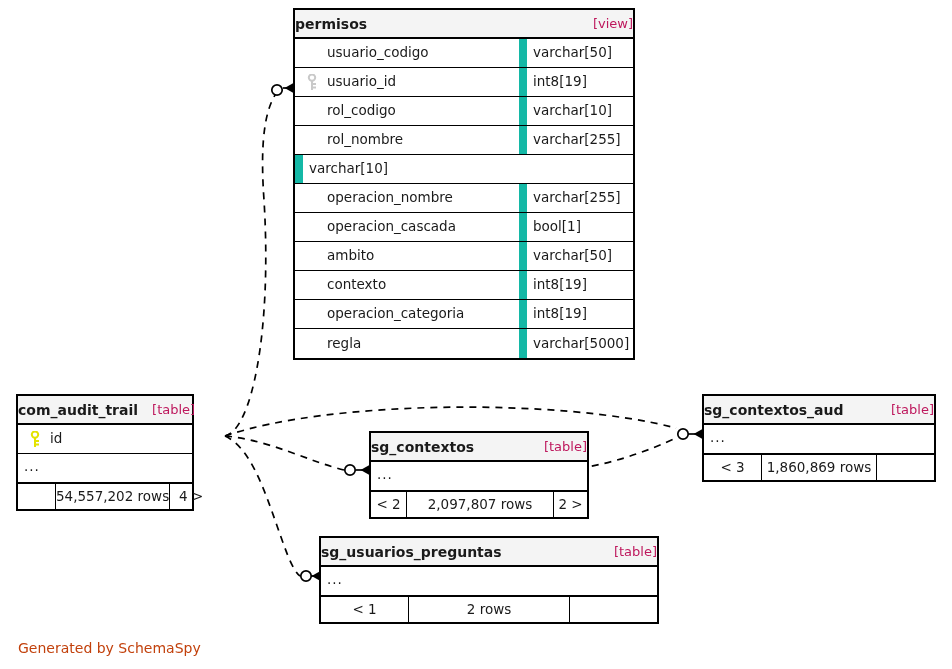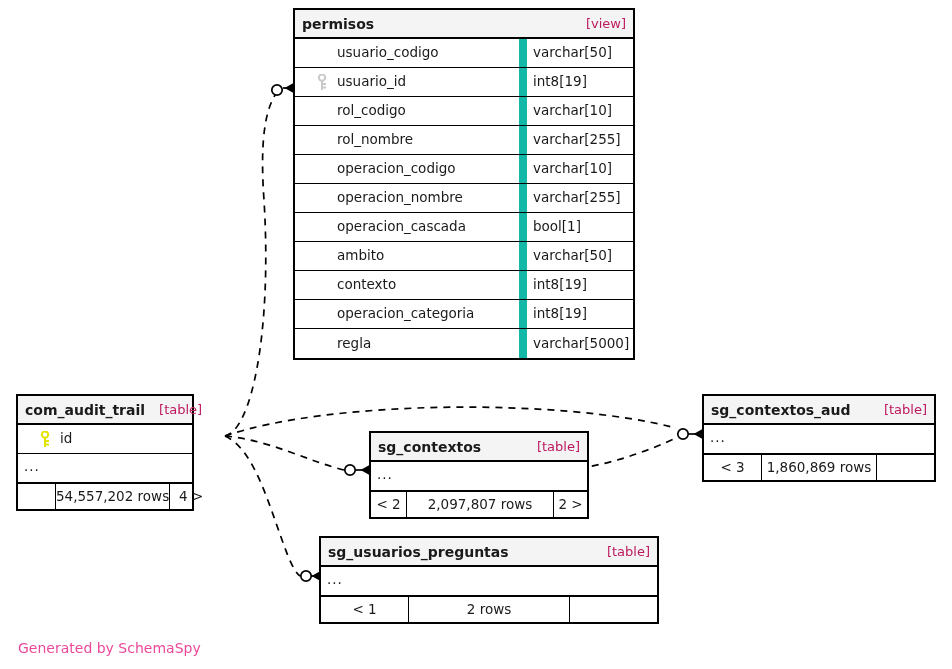--- a/index.html
+++ b/index.html
@@ -41,21 +41,21 @@
     line-height: 1;
   }
 
   .tbl-header {
     display: flex;
     align-items: center;
     justify-content: space-between;
     background: #f4f4f4;
     border-bottom: 2px solid #000000;
     box-sizing: border-box;
-    padding: 0 7px;
+    padding: 0 0;
     height: 29px;
   }
   .tbl-name {
     font-weight: bold;
     font-size: 14px;
     white-space: nowrap;
   }
   .tbl-kind {
     font-size: 13px;
     color: #be185d;
@@ -69,21 +69,21 @@
     border-bottom: 1px solid #000000;
     box-sizing: border-box;
     height: 29px;
   }
   .tbl-row.last { border-bottom: none; }
 
   .cell-name {
     display: flex;
     align-items: center;
     box-sizing: border-box;
-    padding-left: 16px;
+    padding-left: 6px;
     flex: 1 1 auto;
     min-width: 0;
     white-space: nowrap;
     overflow: hidden;
   }
   .cell-type {
     display: flex;
     align-items: center;
     box-sizing: border-box;
     padding-left: 6px;
@@ -162,21 +162,21 @@
   }
   #tbl-sg-usuarios-preguntas .foot-left  { width: 88px; flex: 0 0 88px; }
   #tbl-sg-usuarios-preguntas .foot-right { width: 88px; flex: 0 0 88px; }
 
   
   #generated-by {
     position: absolute;
     left: 18px;
     top: 640px;
     font-size: 14px;
-    color: #ec4899;
+    color: #c2410c;
     white-space: nowrap;
   }
 </style>
 </head>
 <body>
 
 <div id="diagram-canvas">
 
   <svg id="edge-layer" viewBox="0 0 952 669" width="952" height="669" xmlns="http://www.w3.org/2000/svg">
     <defs>
@@ -253,24 +253,20 @@
 
     <div class="tbl-row">
       <div class="cell-name">
         <span class="keyslot"></span>
         <span class="colname">rol_nombre</span>
       </div>
       <div class="cell-type">varchar[255]</div>
     </div>
 
     <div class="tbl-row">
-      <div class="cell-name">
-        <span class="keyslot"></span>
-        <span class="colname">operacion_codigo</span>
-      </div>
       <div class="cell-type">varchar[10]</div>
     </div>
 
     <div class="tbl-row">
       <div class="cell-name">
         <span class="keyslot"></span>
         <span class="colname">operacion_nombre</span>
       </div>
       <div class="cell-type">varchar[255]</div>
     </div>

